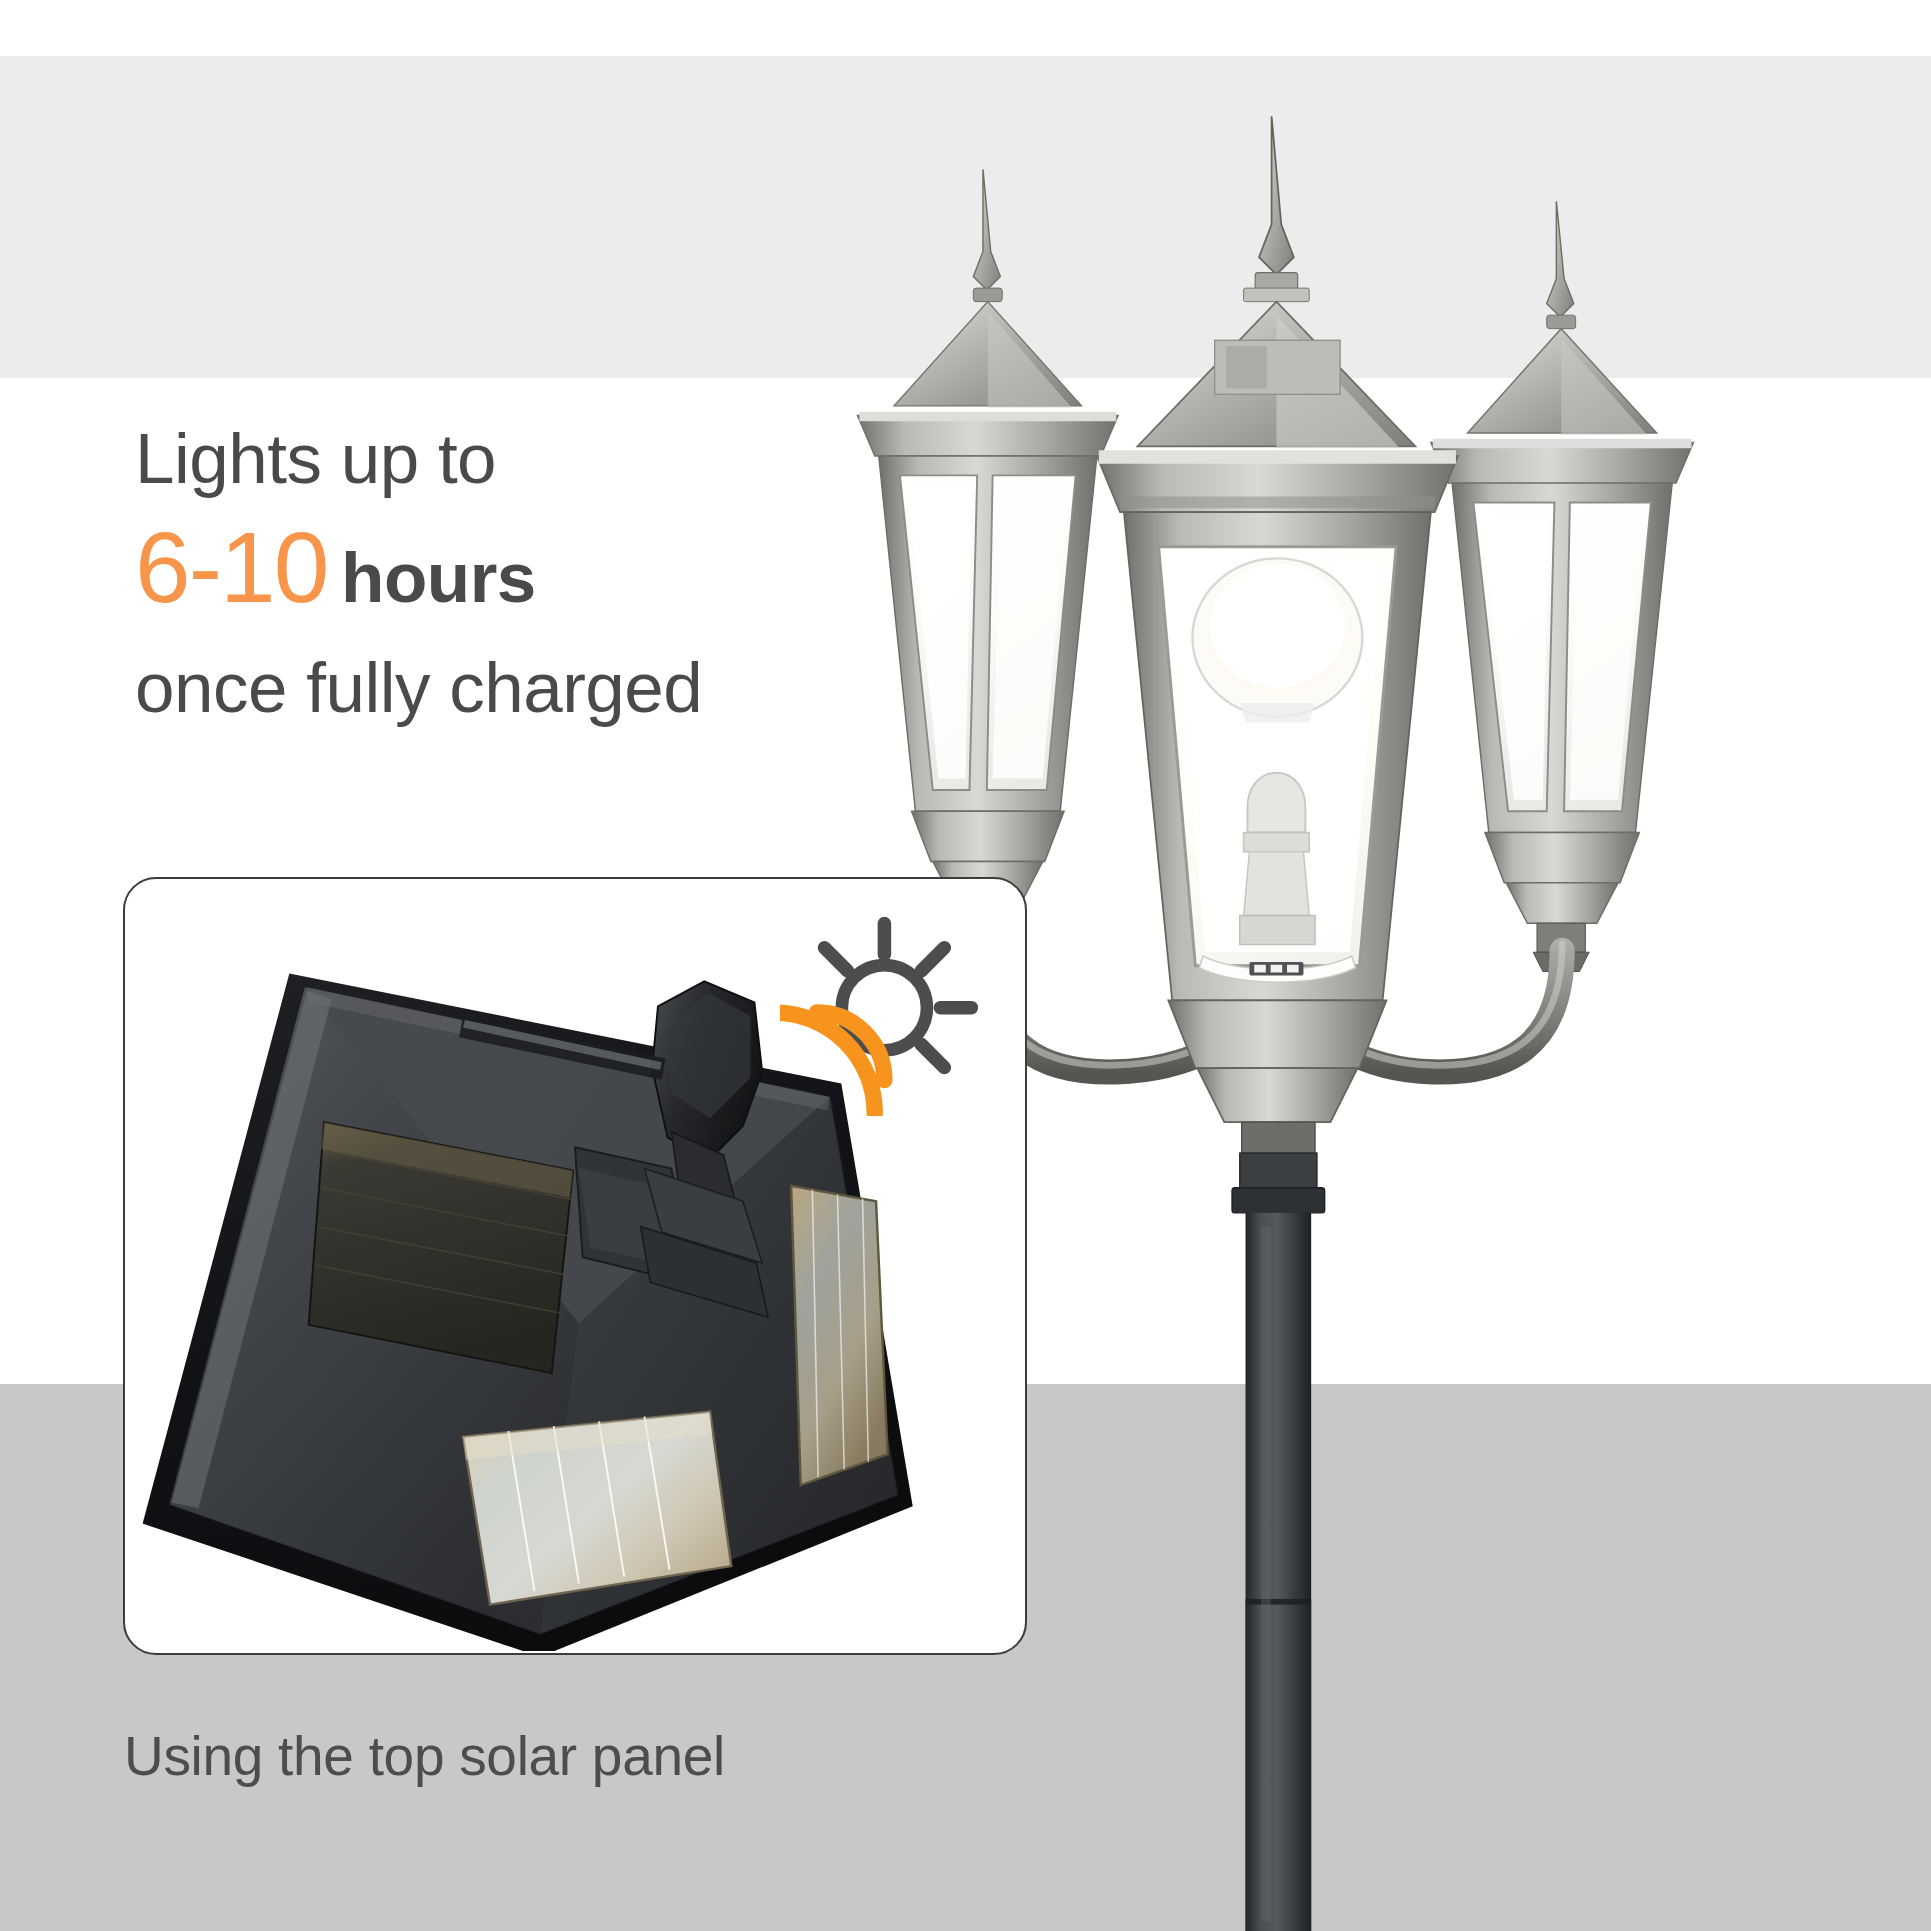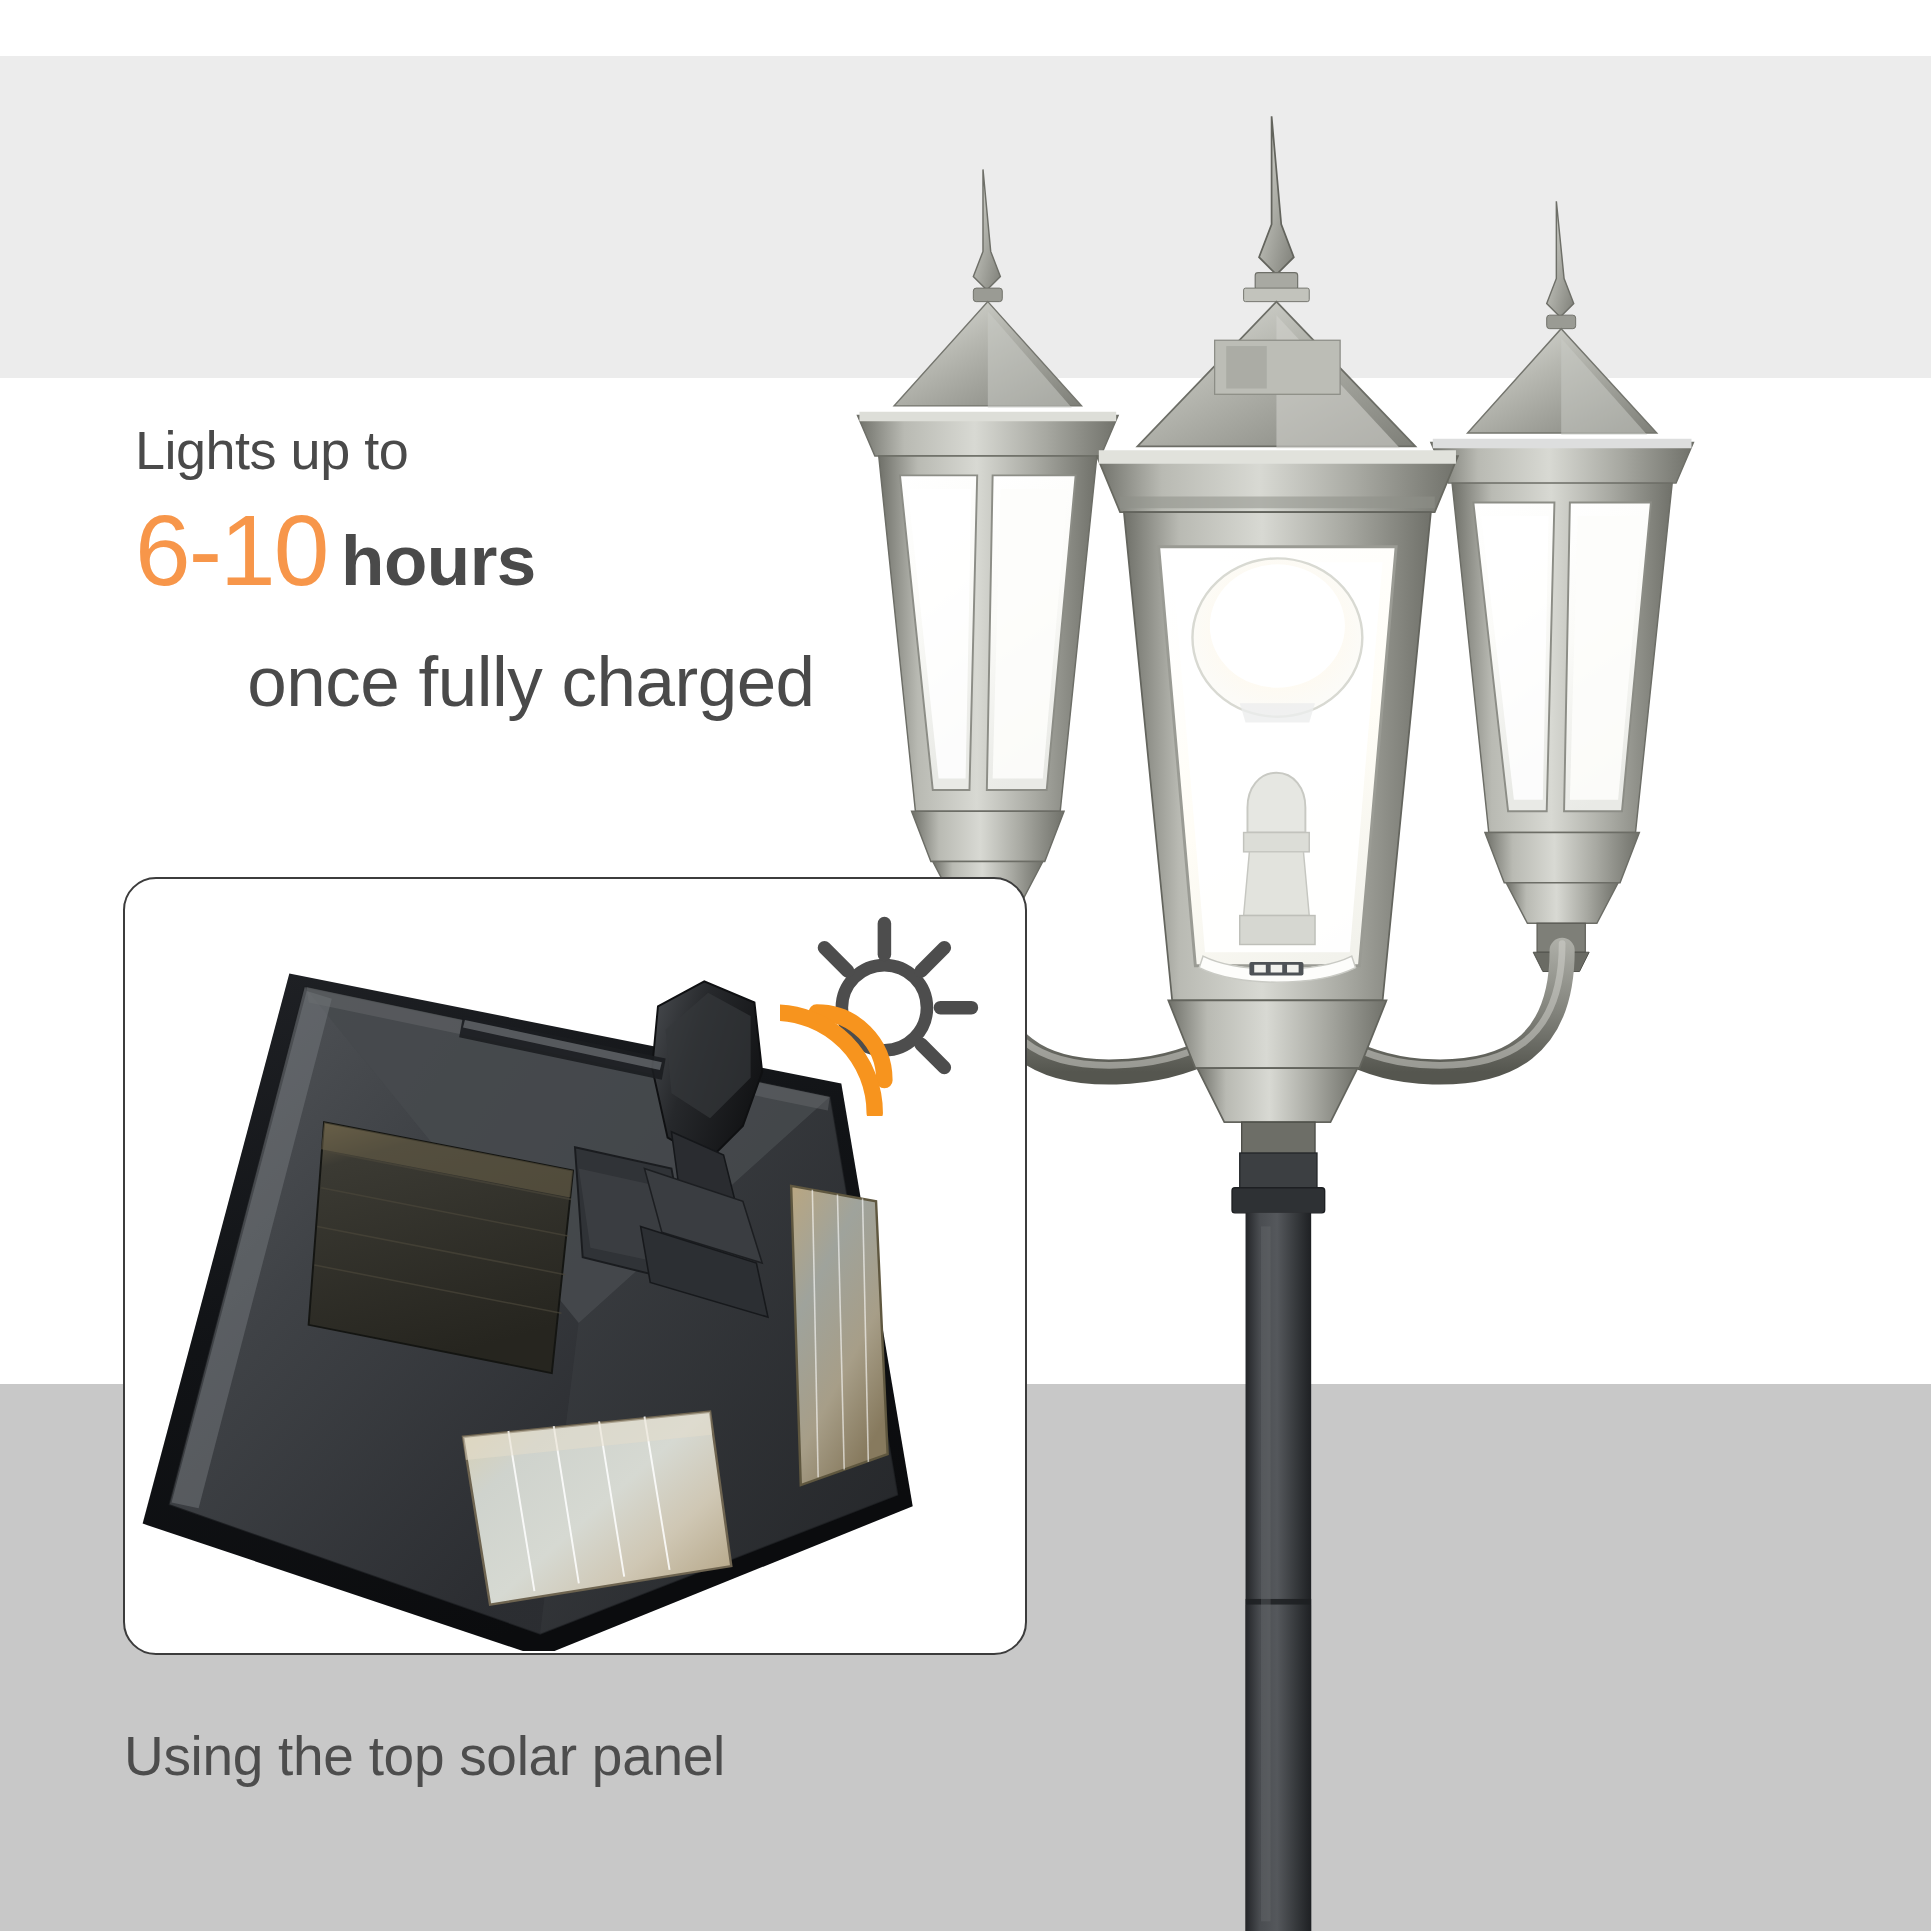--- a/index.html
+++ b/index.html
@@ -21,37 +21,37 @@
     background:#c8c8c8;
   }
 
   
   .headline{
     position:absolute;left:135px;top:423px;width:792px;
     color:#4a4a4a;line-height:1.0;
     -webkit-font-smoothing:antialiased;
   }
   .hl-line1{
-    font-size:54px;font-weight:400;letter-spacing:-0.5px;color:#4a4a4a;
+    font-size:71px;font-weight:400;letter-spacing:-0.5px;color:#4a4a4a;
     display:block;white-space:nowrap;
   }
   .hl-line2{
     display:block;white-space:nowrap;margin-top:23px;
   }
   .hl-big{
     font-size:100px;font-weight:400;letter-spacing:-1.9px;
     vertical-align:baseline;
   }
   .hl-hours{
     font-size:71px;font-weight:700;letter-spacing:-0.5px;color:#4a4a4a;
     margin-left:13.5px;
   }
   .hl-line3{
-    display:block;white-space:nowrap;margin-top:46px;
-    font-size:71px;font-weight:400;letter-spacing:-0.5px;color:#4a4a4a;text-align:center;
+    display:block;white-space:nowrap;margin-top:35px;
+    font-size:71px;font-weight:400;letter-spacing:-0.5px;color:#4a4a4a;
   }
 
   
   .card{
     position:absolute;left:123px;top:877px;width:904px;height:778px;
     background:#ffffff;border:2.9px solid #3c3c3c;border-radius:33px;
     box-sizing:border-box;overflow:hidden;
   }
 
   

